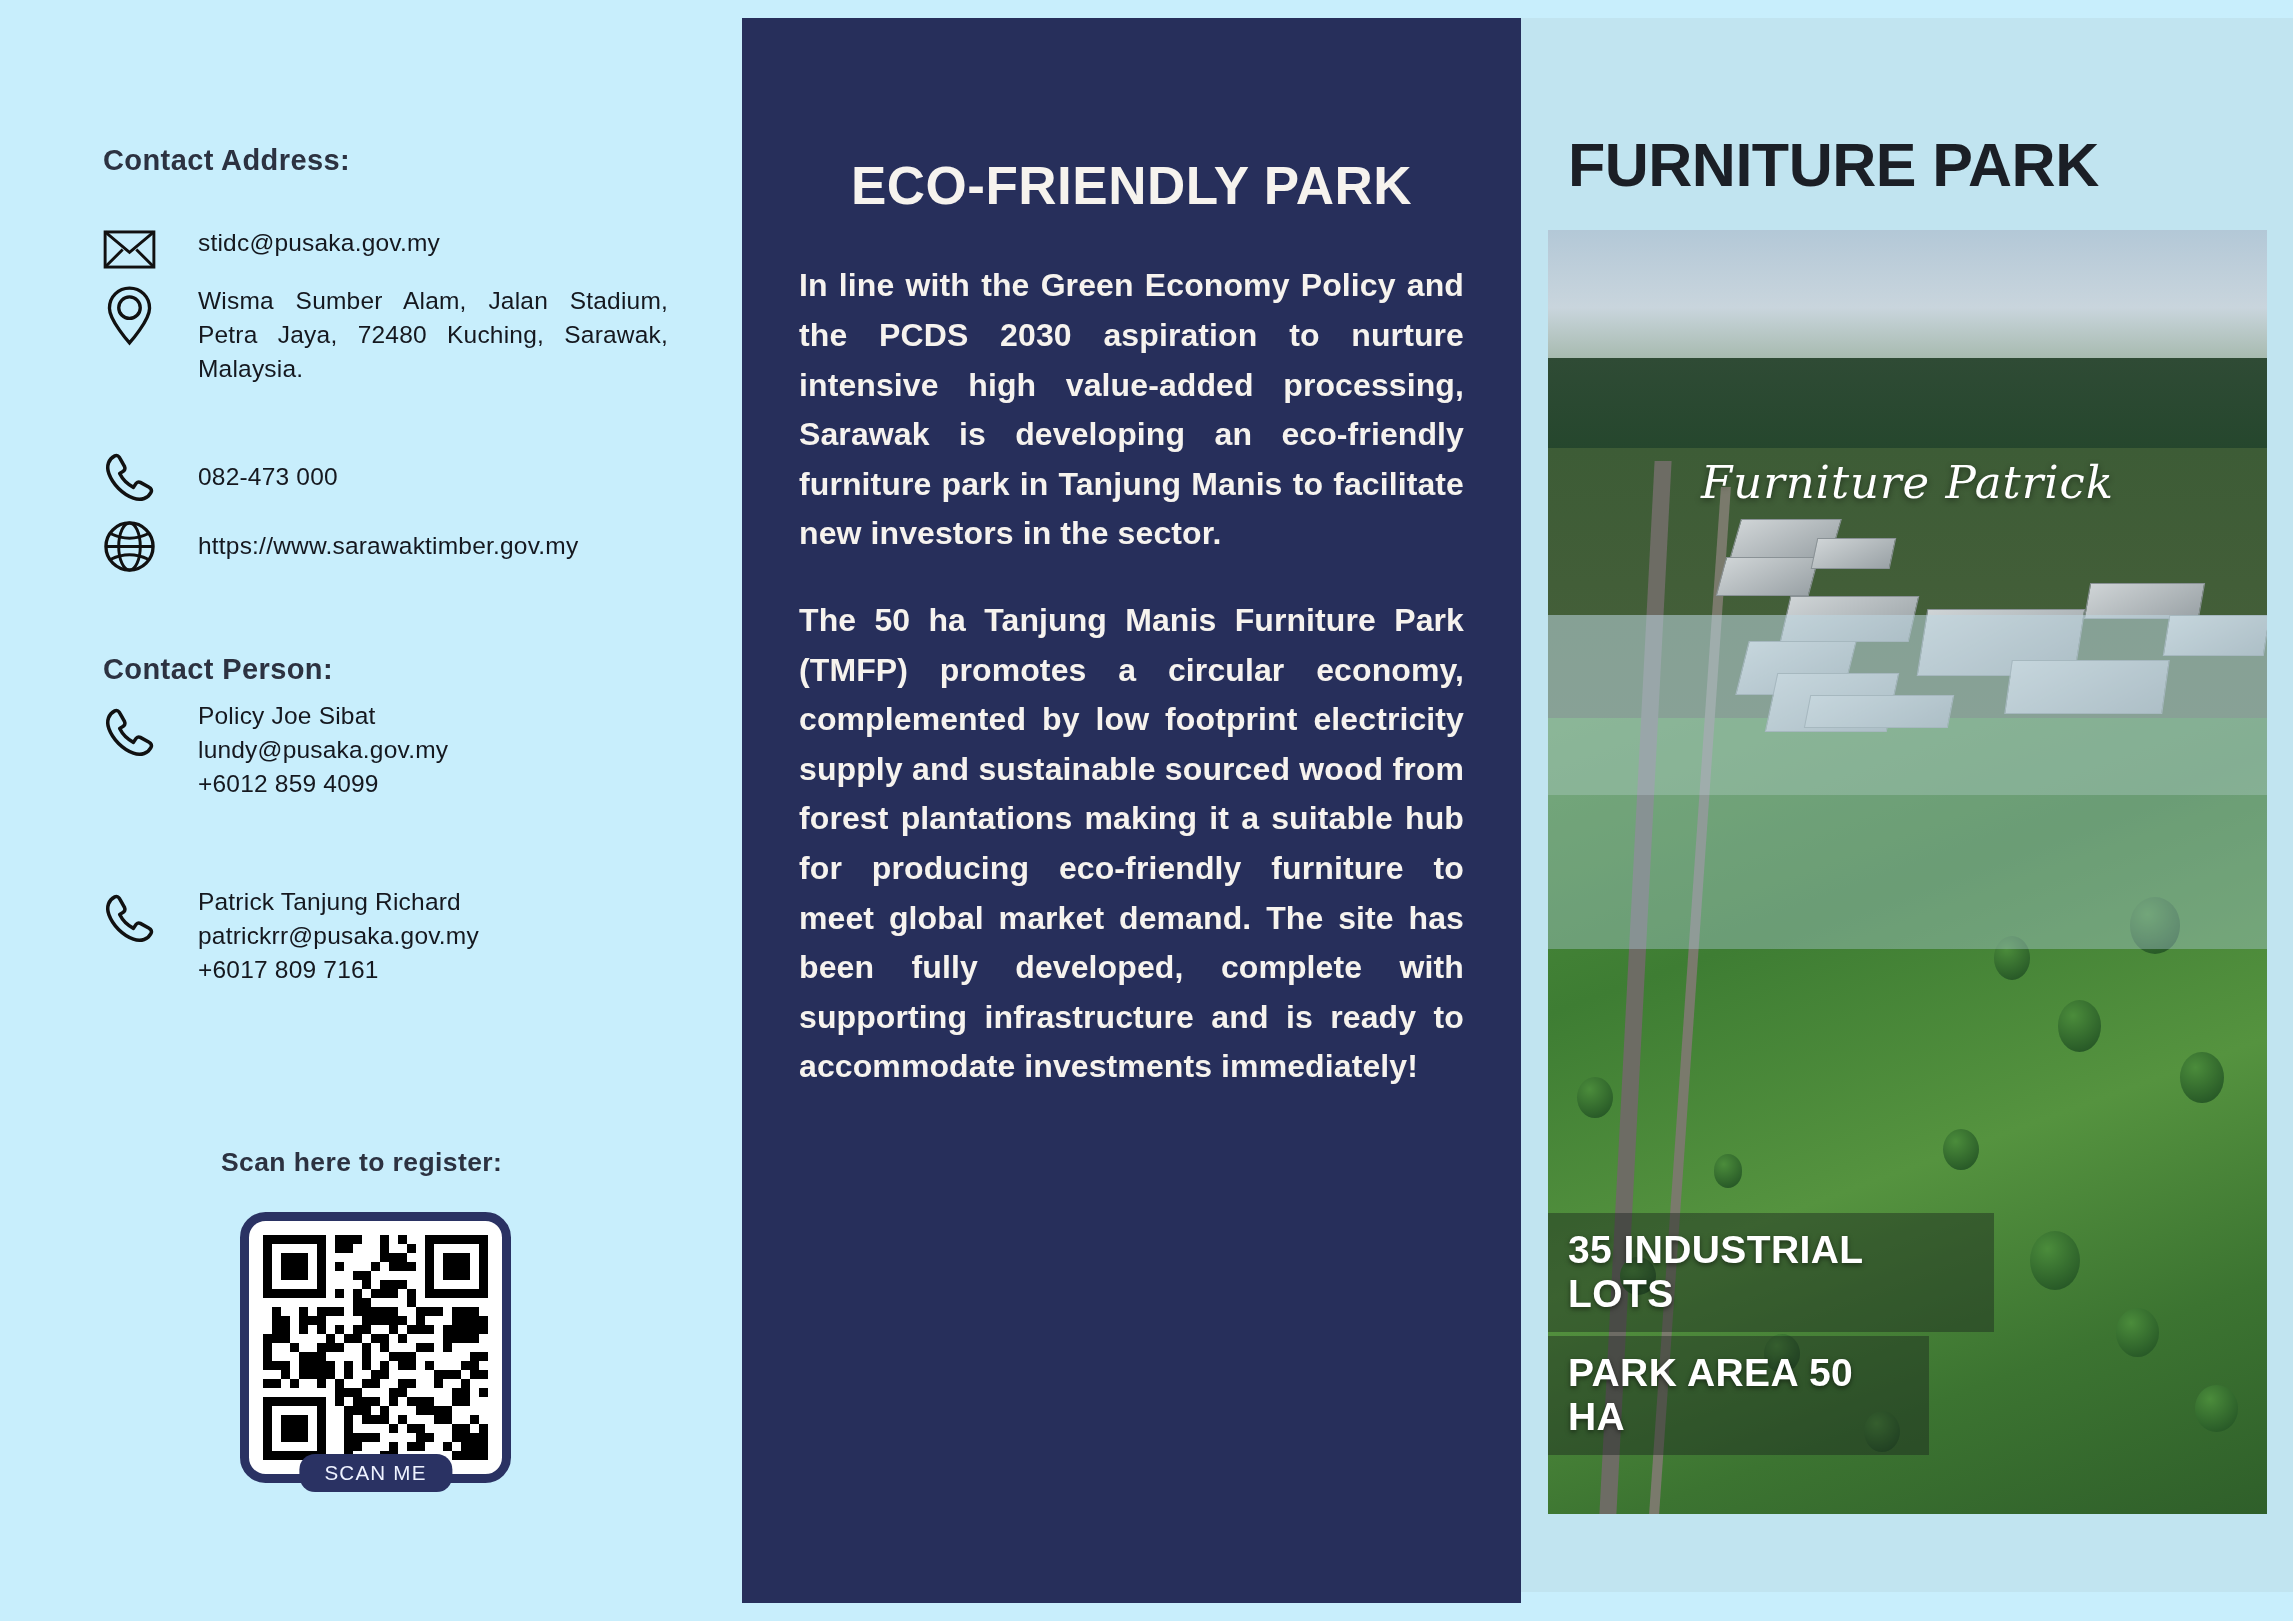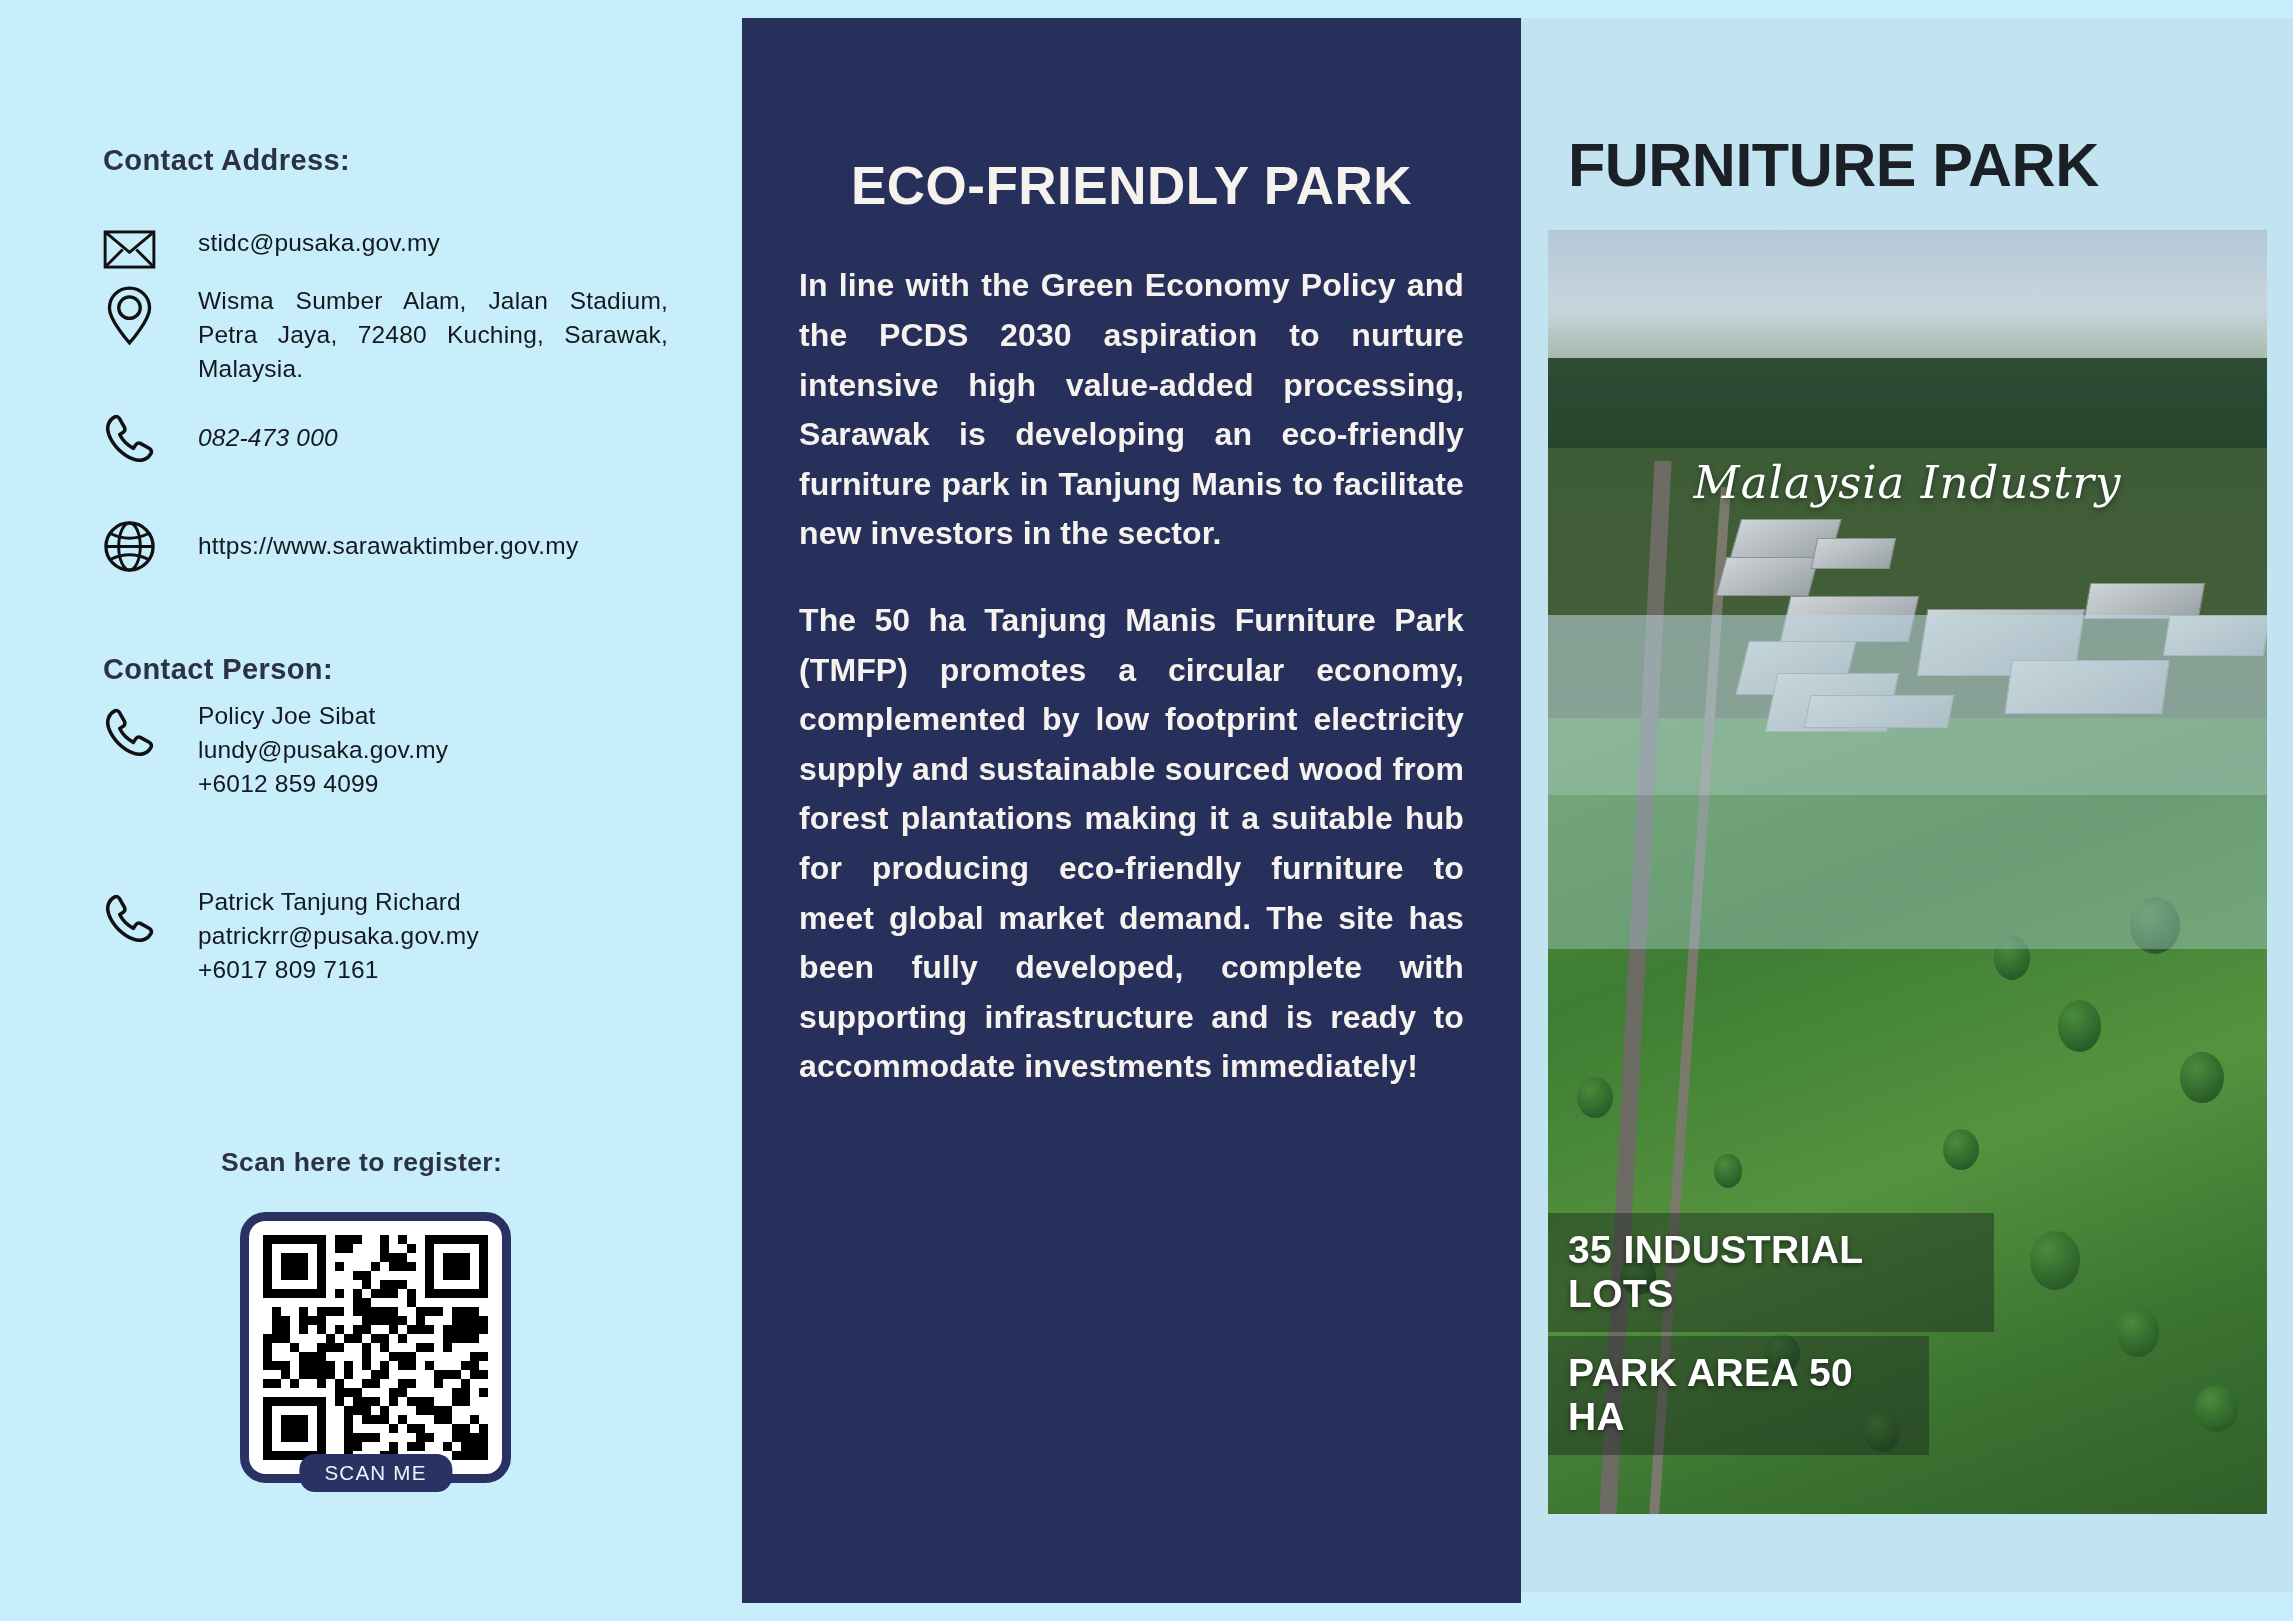--- a/index.html
+++ b/index.html
@@ -63,21 +63,21 @@
     letter-spacing: 0.2px;
   }
   .contact-text.justified {
     width: 470px;
     text-align: justify;
     text-align-last: left;
   }
 
   .row-email   { top: 218px; }
   .row-address { top: 284px; }
-  .row-phone   { top: 407px; font-style: italic; }
+  .row-phone   { top: 446px; }
   .row-web     { top: 515px; }
   .row-person1 { top: 701px; }
   .row-person2 { top: 887px; }
 
   .row-email .contact-text   { margin-top: 7.8px; }
   .row-phone .contact-text   { margin-top: 13.7px; }
   .row-web .contact-text     { margin-top: 13.7px; }
   .row-person1 .contact-text,
   .row-person2 .contact-text { margin-top: -2px; }
 
@@ -998,21 +998,21 @@
       <div class="tree" style="left:23%; top:72%; width:4%; height:2.6%;"></div>
       <div class="tree" style="left:30%; top:86%; width:5%; height:3.0%;"></div>
       <div class="tree" style="left:44%; top:92%; width:5%; height:3.2%;"></div>
       <div class="tree" style="left:4%; top:66%; width:5%; height:3.2%;"></div>
       <div class="tree" style="left:10%; top:80%; width:5%; height:3.0%;"></div>
 
       <div class="haze" style="top:30%; height:14%;"></div>
       <div class="haze" style="top:44%; height:12%; background:rgba(175,205,218,.40);"></div>
 
       <div class="script-overlay">
-        <div>Malaysia Industry</div>
+        <div>Furniture Patrick</div>
       </div>
 
       <div class="stat-band stat-lots">35 INDUSTRIAL LOTS</div>
       <div class="stat-band stat-area">PARK AREA 50 HA</div>
     </div>
   </section>
 </div>
 
 
 </body></html>

